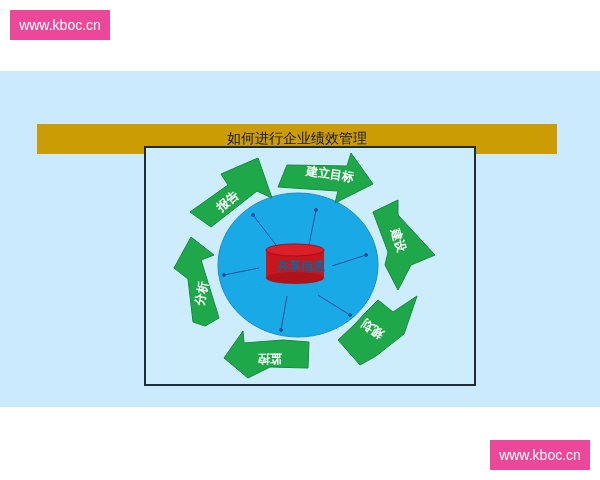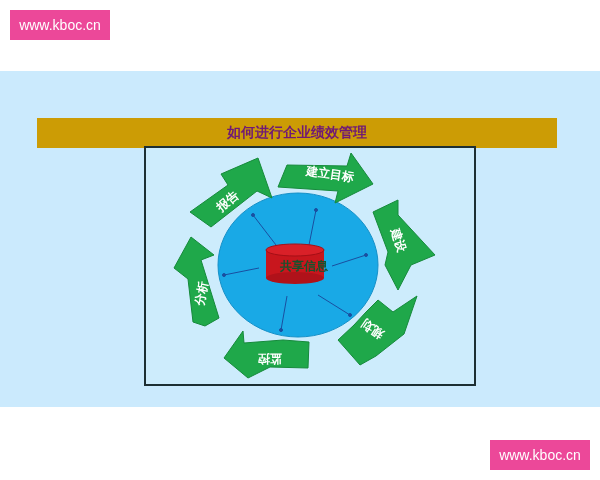--- a/index.html
+++ b/index.html
@@ -3,26 +3,26 @@
 <meta charset="utf-8">
 <style>
   html, body { margin:0; padding:0; }
   body { width:600px; height:480px; background:#ffffff; position:relative; overflow:hidden;
          font-family:"DejaVu Sans", sans-serif; }
   .wm { position:absolute; background:#ec4899; color:#ffffff; font-family:"Liberation Sans", sans-serif;
         font-size:14px; display:flex; align-items:center; justify-content:center; }
   .wm-tl { left:10px; top:10px; width:100px; height:30px; }
   .wm-br { left:490px; top:440px; width:100px; height:30px; }
   .band { position:absolute; left:0; top:71px; width:600px; height:336px; background:#cbeafd; }
-  .title-bar { position:absolute; left:37px; top:118px; width:520px; height:30px; background:#cc9c05;
-               color:#701a75; font-size:14px; font-weight:bold; display:flex; align-items:center; justify-content:center; }
+  .title-bar { position:absolute; left:37px; top:124px; width:520px; height:30px; background:#cc9c05;
+               color:#0f172a; font-size:14px; font-weight:normal; display:flex; align-items:center; justify-content:center; }
   .frame { position:absolute; left:144px; top:146px; width:328px; height:236px; border:2px solid #1d2f33;
            background:#cdecfc; }
   svg.diagram { position:absolute; left:0; top:0; }
-  .center-label { position:absolute; left:262px; top:258px; width:66px; text-align:right; color:#14532d;
+  .center-label { position:absolute; left:268px; top:258px; width:66px; text-align:center; color:#0369a1;
                   font-size:12px; font-weight:bold; }
   .arrow-label { position:absolute; color:#ffffff; font-size:12px; font-weight:bold; white-space:nowrap;
                  transform-origin:center center; }
 </style>
 </head>
 <body>
 
 <div class="wm wm-tl">www.kboc.cn</div>
 
 <div class="band"></div>

